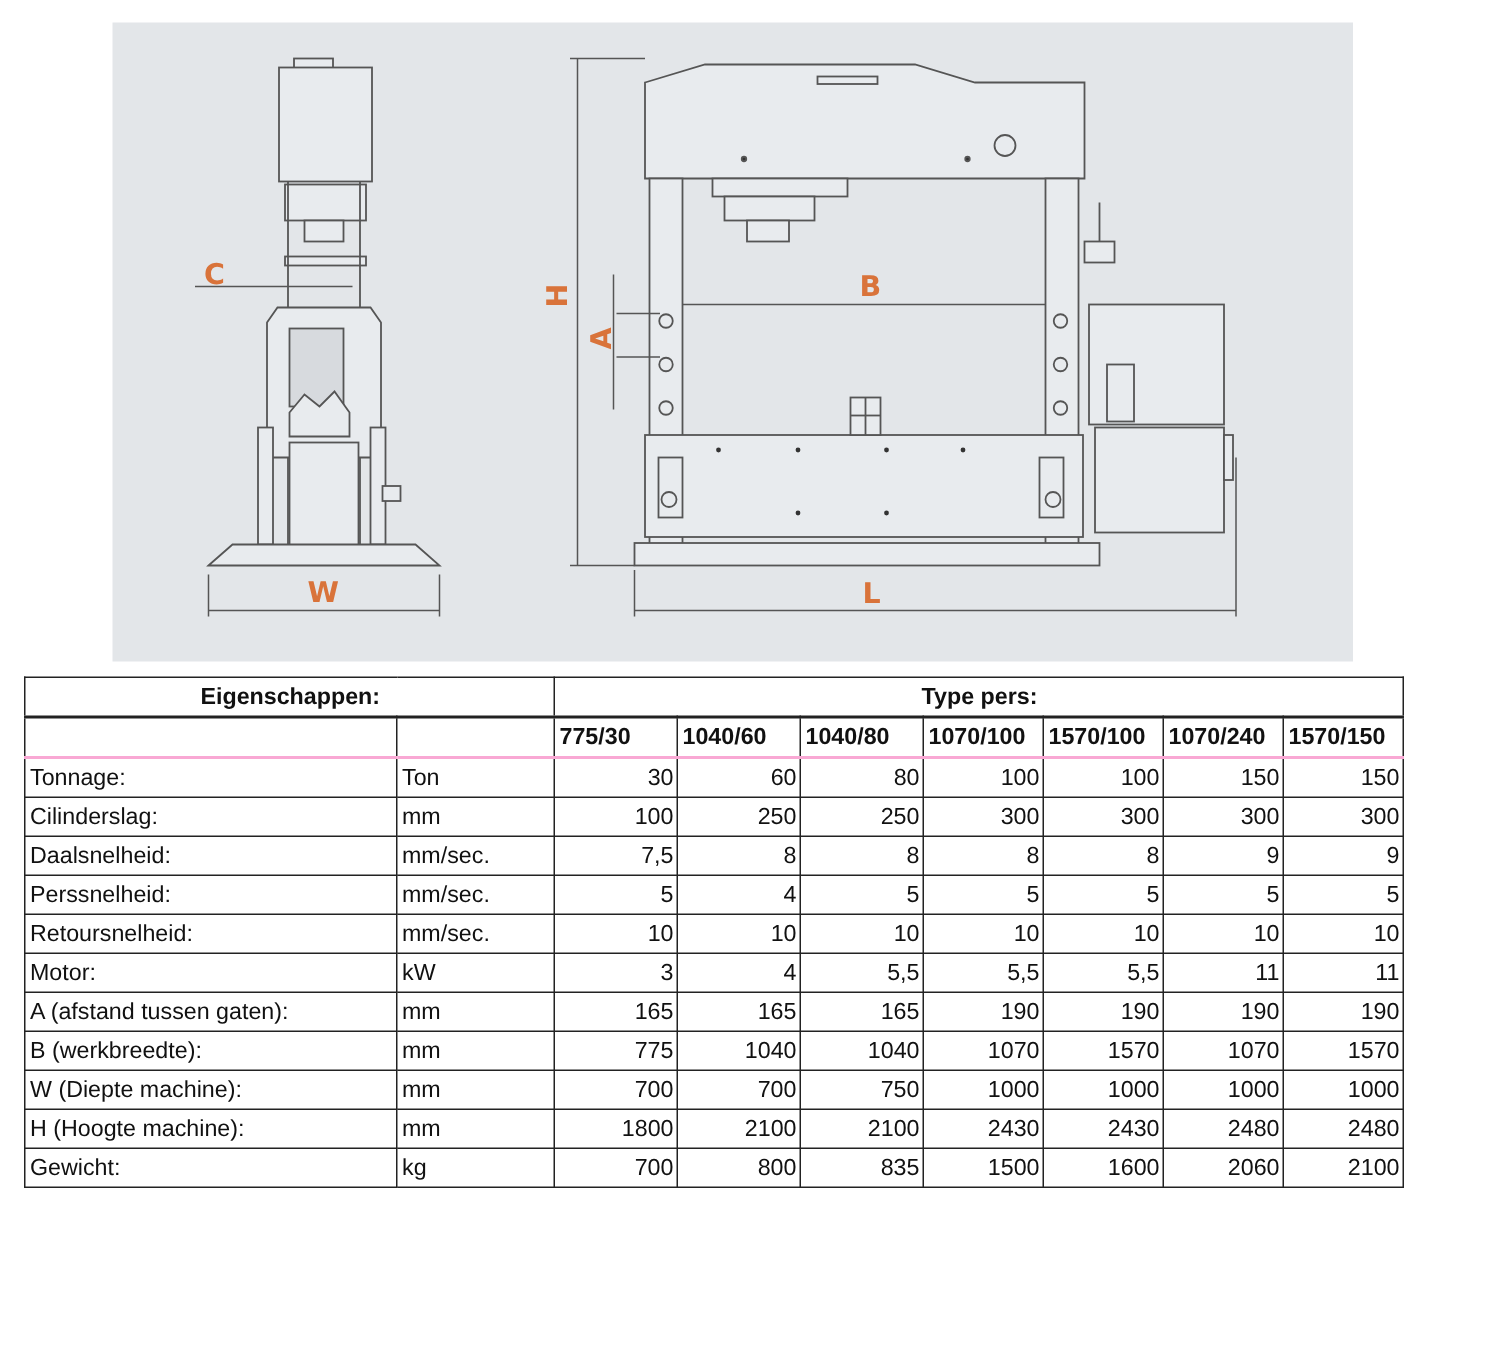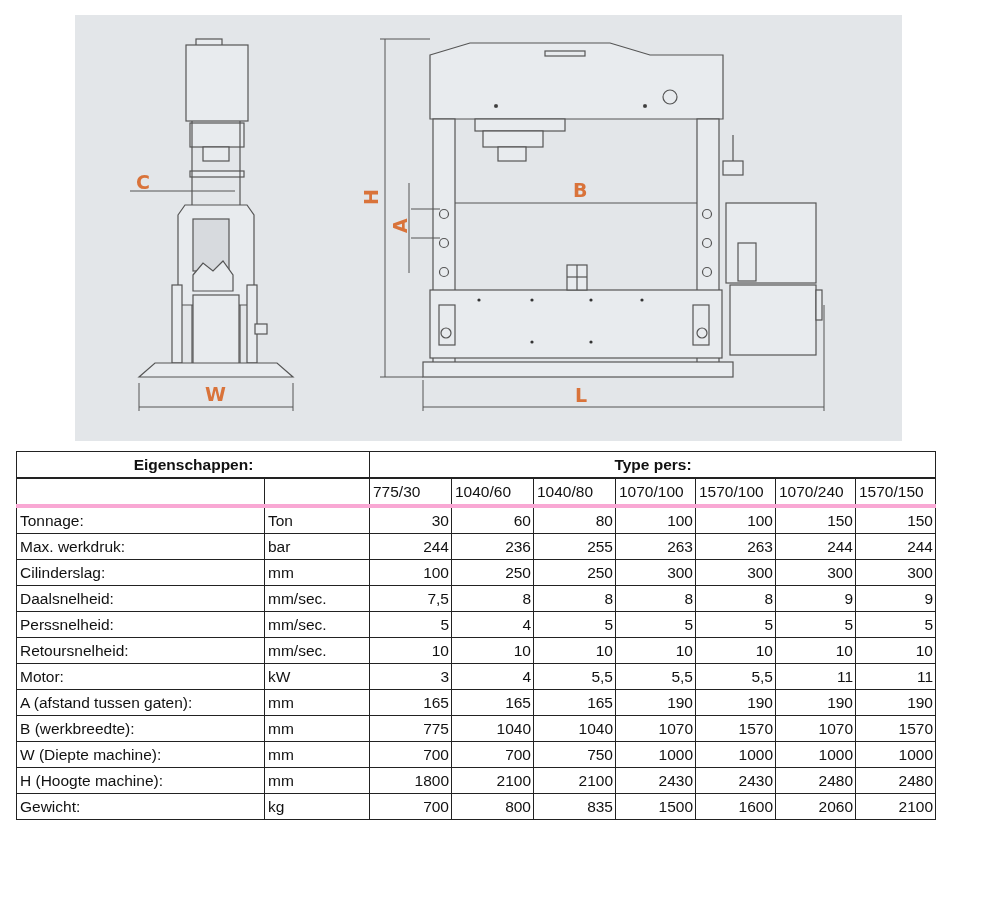--- a/index.html
+++ b/index.html
@@ -5,21 +5,21 @@
   html,body{margin:0;padding:0;background:#ffffff;}
   body{width:991px;height:900px;position:relative;overflow:hidden;font-family:"Liberation Sans","DejaVu Sans",sans-serif;color:#111;}
   .panel{position:absolute;left:75px;top:15px;width:827px;height:426px;background:#e3e6e9;}
   .panel svg{position:absolute;left:0;top:0;}
   .dimlabel{font-family:"DejaVu Sans",sans-serif;font-weight:bold;fill:#d9733a;font-size:19px;}
   table.spec{position:absolute;left:16px;top:451px;border-collapse:collapse;font-size:15.5px;}
   table.spec td{border:1px solid #222;height:25px;padding:0 2px 0 3px;white-space:nowrap;line-height:25px;}
   table.spec td.num{text-align:right;}
   table.spec tr.head td{font-weight:bold;text-align:center;}
   table.spec tr.head td{border-bottom:2px solid #222;}
-  table.spec tr.models td{border-bottom:4px solid #f9a8d4;}
+  table.spec tr.models td{border-bottom:2px solid #f9a8d4;font-weight:bold;}
   .c-prop{width:248px;}
   .c-unit{width:105px;}
   .c-m{width:82px;}
   .c-m2{width:80px;}
 </style>
 </head>
 <body>
 
 <div class="panel">
   <svg width="827" height="426" viewBox="0 0 827 426">
@@ -142,31 +142,20 @@
         <td>Ton</td>
         <td class="num">30</td>
         <td class="num">60</td>
         <td class="num">80</td>
         <td class="num">100</td>
         <td class="num">100</td>
         <td class="num">150</td>
         <td class="num">150</td>
       </tr>
       <tr>
-        <td>Max. werkdruk:</td>
-        <td>bar</td>
-        <td class="num">244</td>
-        <td class="num">236</td>
-        <td class="num">255</td>
-        <td class="num">263</td>
-        <td class="num">263</td>
-        <td class="num">244</td>
-        <td class="num">244</td>
-      </tr>
-      <tr>
         <td>Cilinderslag:</td>
         <td>mm</td>
         <td class="num">100</td>
         <td class="num">250</td>
         <td class="num">250</td>
         <td class="num">300</td>
         <td class="num">300</td>
         <td class="num">300</td>
         <td class="num">300</td>
       </tr>

